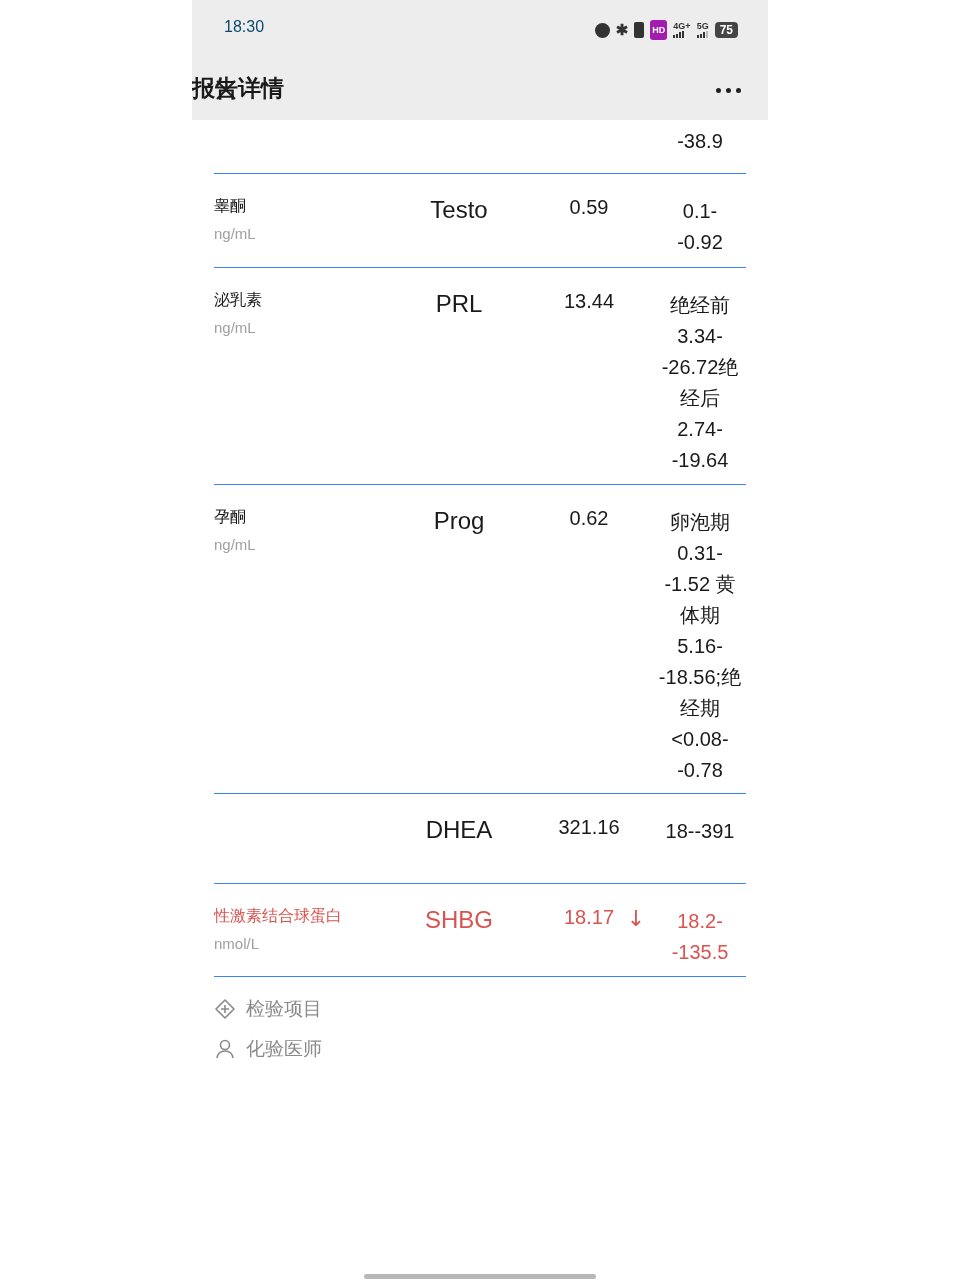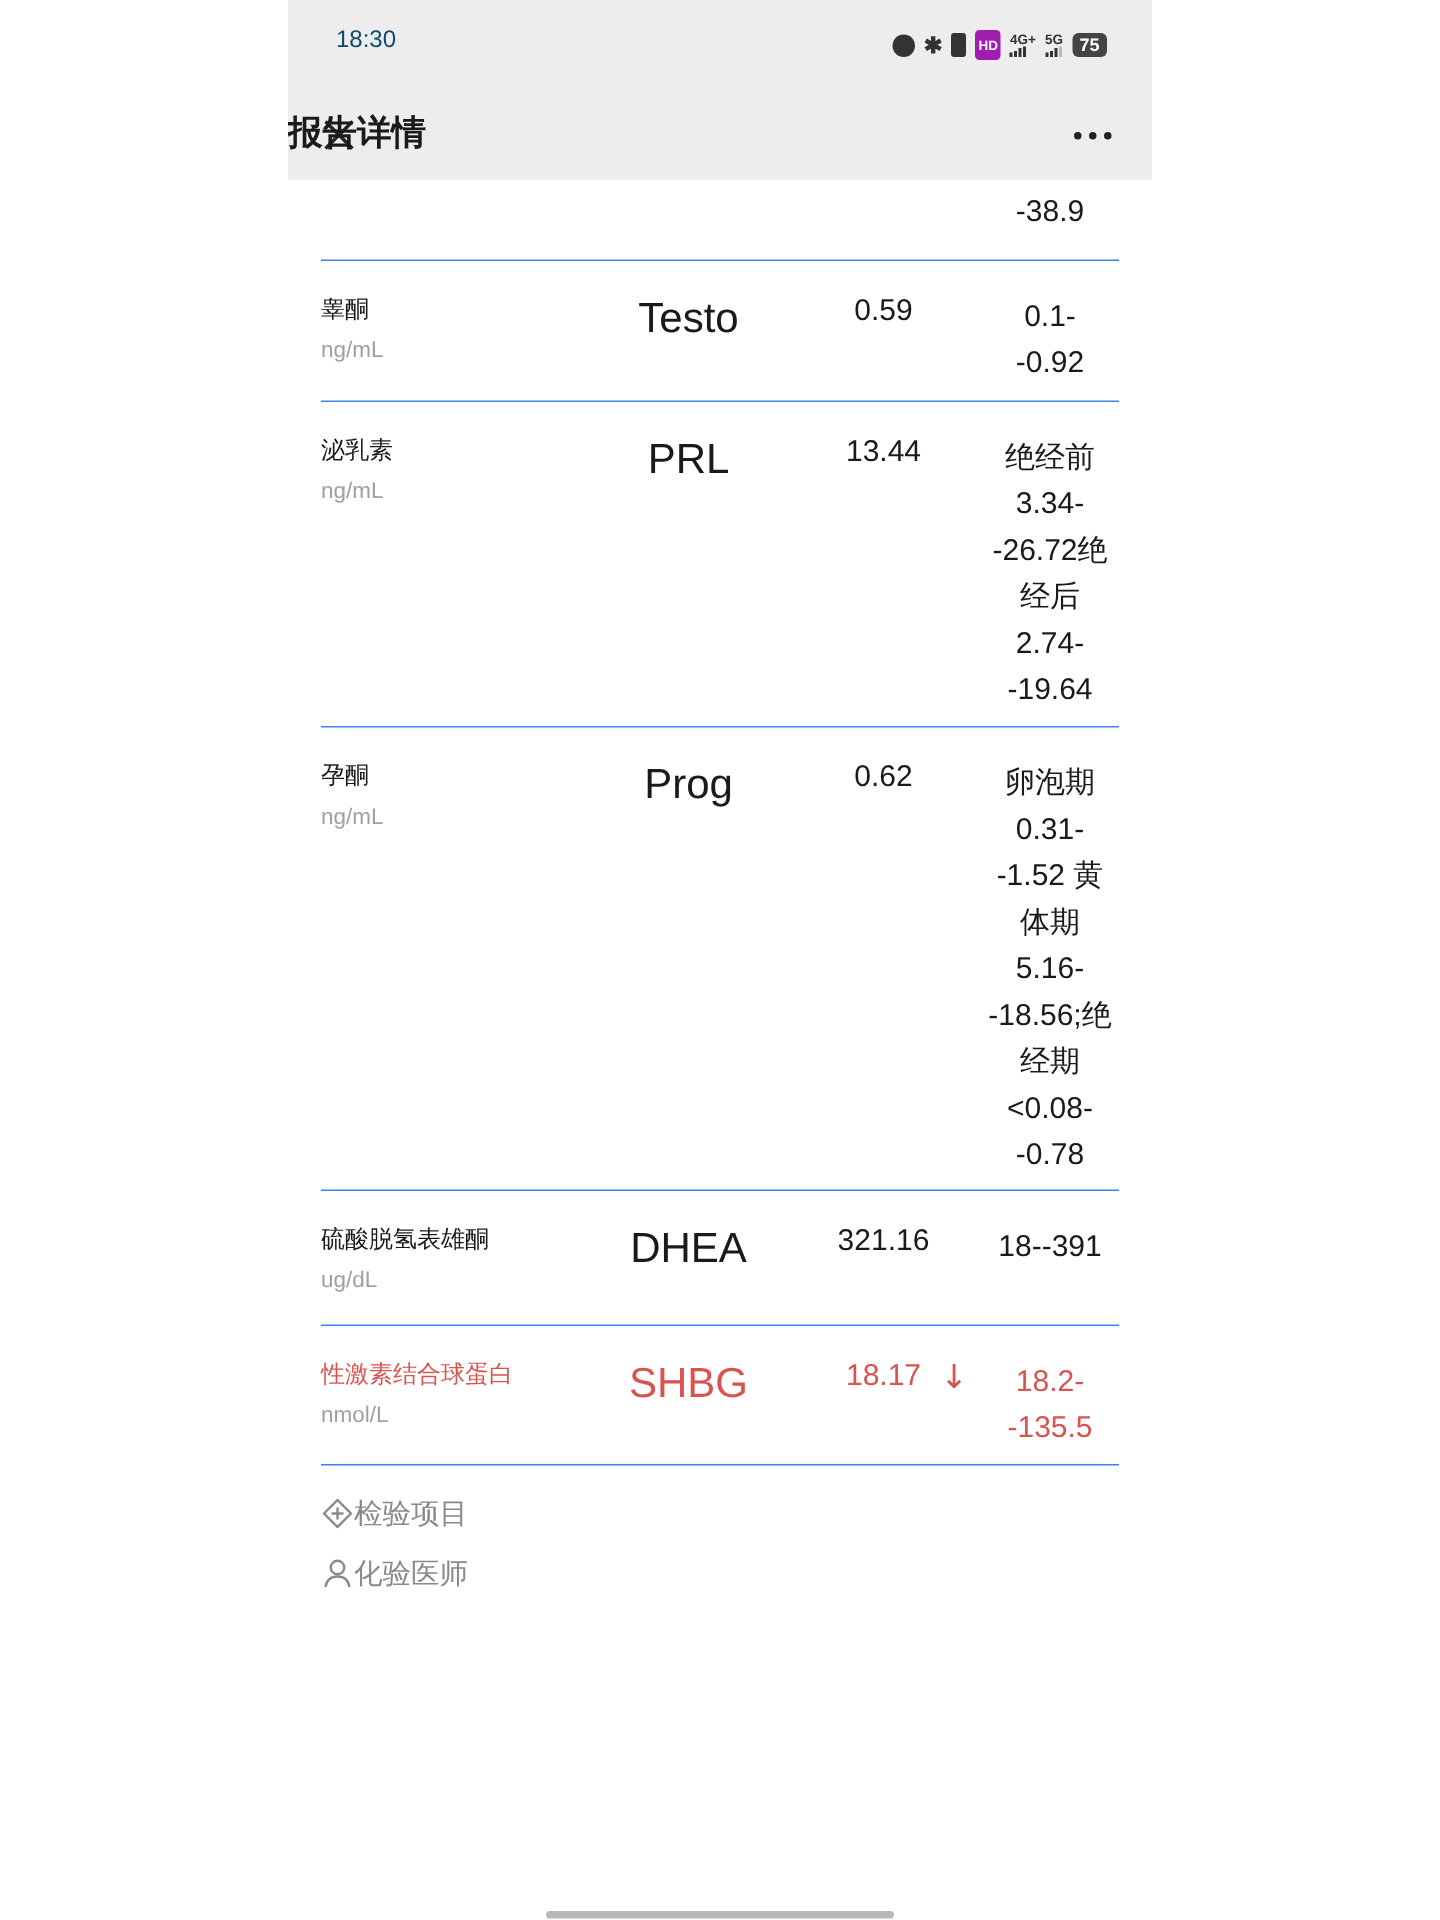--- a/index.html
+++ b/index.html
@@ -21,27 +21,27 @@
   .navbar { position: absolute; left: 0; top: 60px; width: 576px; height: 60px; background: #ededed; }
   .close-btn { position: absolute; left: 16px; top: 12px; width: 36px; height: 36px; display: flex; align-items: center; justify-content: center; }
   .nav-title { position: absolute; left: 0; right: 0; top: 13px; font-size: 23px; color: #1a1a1a; font-weight: bold; }
   .more-btn { position: absolute; right: 20px; top: 12px; width: 40px; height: 36px; display: flex; align-items: center; justify-content: center; gap: 5px; }
   .more-btn i { display: block; width: 5px; height: 5px; border-radius: 50%; background: #222; }
   .content { position: absolute; left: 22px; top: 120px; width: 532px; }
   .row { position: relative; border-bottom: 1px solid #3b82f6; }
   .c-name { position: absolute; left: 0; top: 22px; }
   .name { font-size: 16px; color: #1a1a1a; }
   .unit { font-size: 15px; color: #a0a0a0; margin-top: 8px; font-family: "Liberation Sans", sans-serif; }
-  .c-abbr { position: absolute; left: 190px; width: 110px; top: 22px; text-align: center; font-size: 28px; font-family: "Liberation Sans", sans-serif; }
+  .c-abbr { position: absolute; left: 190px; width: 110px; top: 22px; text-align: center; font-size: 24px; font-family: "Liberation Sans", sans-serif; }
   .c-val { position: absolute; left: 320px; width: 110px; top: 22px; text-align: center; font-size: 20px; font-family: "Liberation Sans", sans-serif; }
   .c-flag { position: absolute; left: 408px; width: 28px; top: 22px; text-align: center; font-size: 22px; }
   .c-ref { position: absolute; left: 436px; width: 100px; top: 22px; text-align: center; font-size: 20px; line-height: 31px; font-family: "Liberation Sans", sans-serif; }
   .row.abn .name, .row.abn .c-abbr, .row.abn .c-val, .row.abn .c-flag, .row.abn .c-ref { color: #d9534f; }
   .section { position: relative; margin-top: 18px; }
-  .sec-head { display: flex; align-items: center; font-size: 19px; color: #8a8a8a; height: 28px; }
+  .sec-head { display: flex; align-items: center; gap: 10px; font-size: 19px; color: #8a8a8a; height: 28px; }
   .sec-body { margin-left: 33px; margin-top: 4px; font-size: 19px; line-height: 31px; color: #1a1a1a; }
   .home-ind { position: absolute; left: 172px; top: 1274px; width: 232px; height: 5px; border-radius: 3px; background: #b8b8b8; }
 </style>
 </head>
 <body>
 
 <div class="phone">
 
   <div class="statusbar">
     <div class="time">18:30</div>
@@ -136,24 +136,20 @@
         <div>体期</div>
         <div>5.16-</div>
         <div>-18.56;绝</div>
         <div>经期</div>
         <div>&lt;0.08-</div>
         <div>-0.78</div>
       </div>
     </div>
 
     <div class="row" style="height:90px;">
-      <div class="c-name">
-        <div class="name">硫酸脱氢表雄酮</div>
-        <div class="unit">ug/dL</div>
-      </div>
       <div class="c-abbr">DHEA</div>
       <div class="c-val">321.16</div>
       <div class="c-ref">
         <div>18--391</div>
       </div>
     </div>
 
     <div class="row abn" style="height:93px;">
       <div class="c-name">
         <div class="name">性激素结合球蛋白</div>

